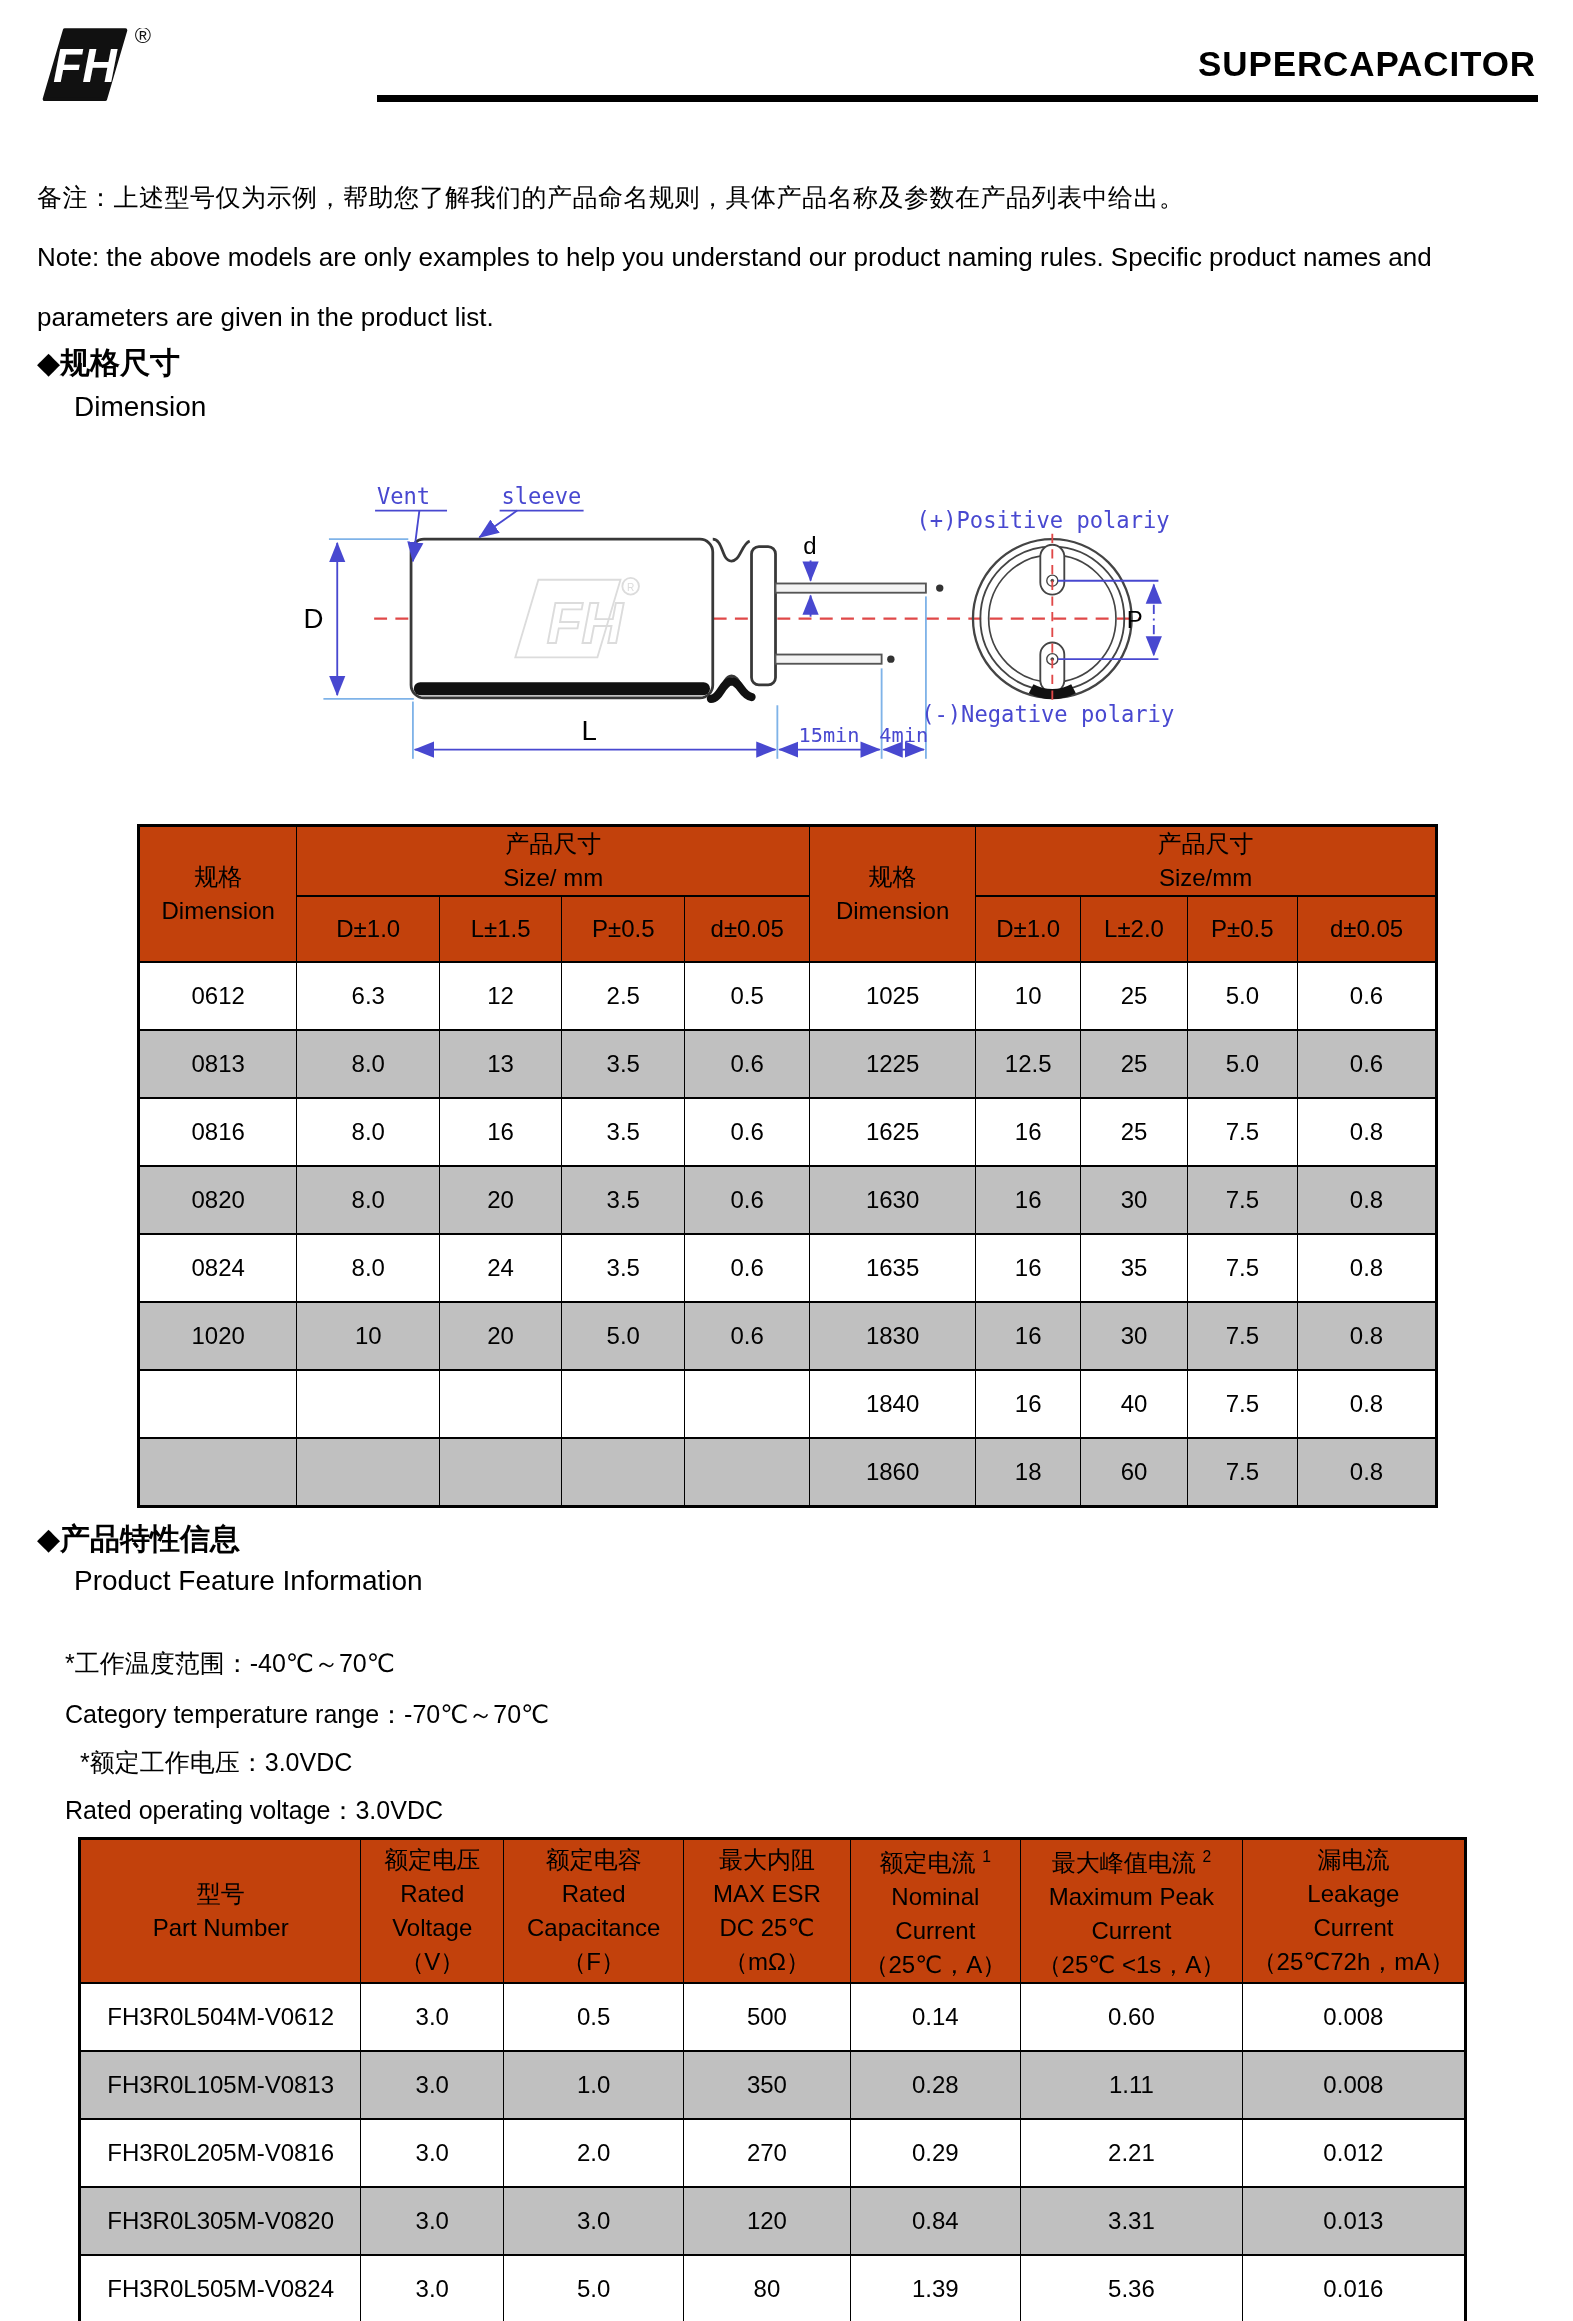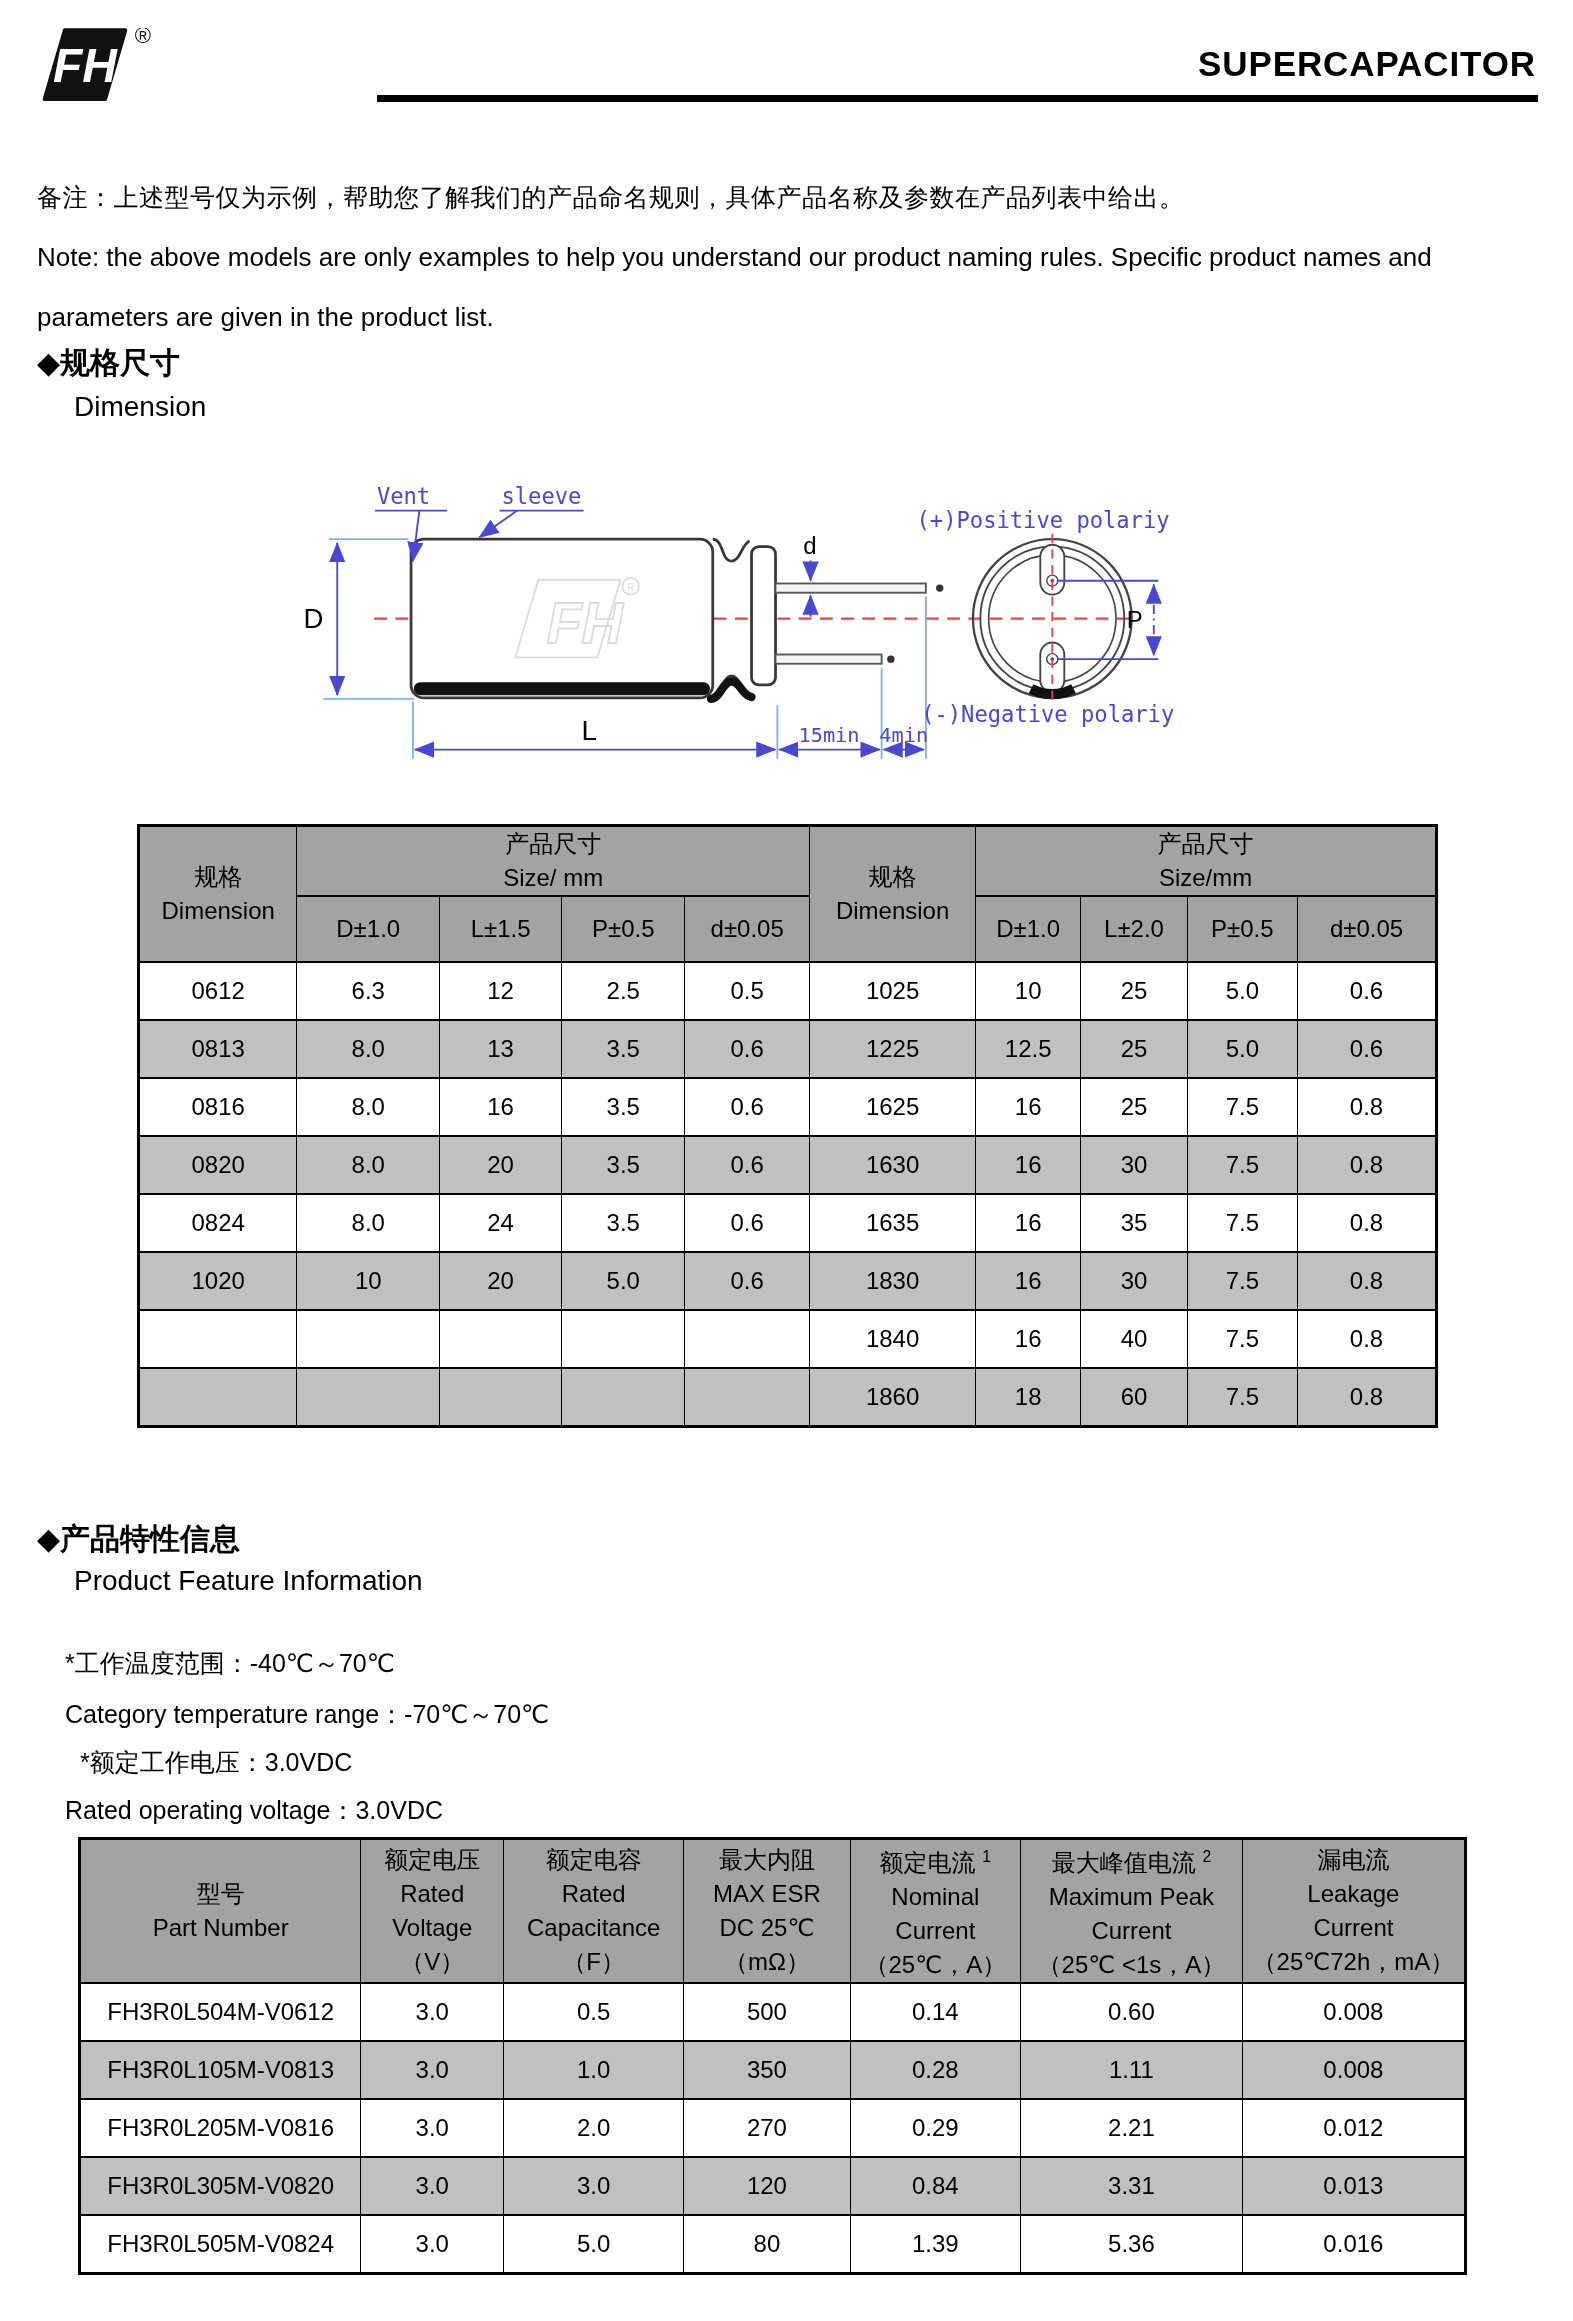--- a/index.html
+++ b/index.html
@@ -20,22 +20,22 @@
   .sec-title-en{font-size:28px;}
   .spec-line{font-size:25px;}
   
   table{border-collapse:collapse;table-layout:fixed;width:100%;}
   .dtable,.ftable{border:3.7px solid #000;}
   th,td{
     border:1.8px solid #000;border-top-width:2.8px;border-bottom-width:2.8px;
     text-align:center;vertical-align:middle;padding:0 3.7px;
     font-size:24px;font-weight:normal;overflow:hidden;
   }
-  th{background:#a3a3a3;}
-  tbody tr{height:58px;}
+  th{background:#c2410c;}
+  tbody tr{height:68px;}
   tbody tr:nth-child(even) td{background:#c0c0c0;}
   .hrow1{height:70px;}
   .hrow2{height:66px;}
   .fhead{height:143px;}
   .hline{line-height:34px;}
   sup{font-size:15.7px;}
   
   .cad{font-family:"DejaVu Sans Mono",monospace;}
 </style>
 </head>

